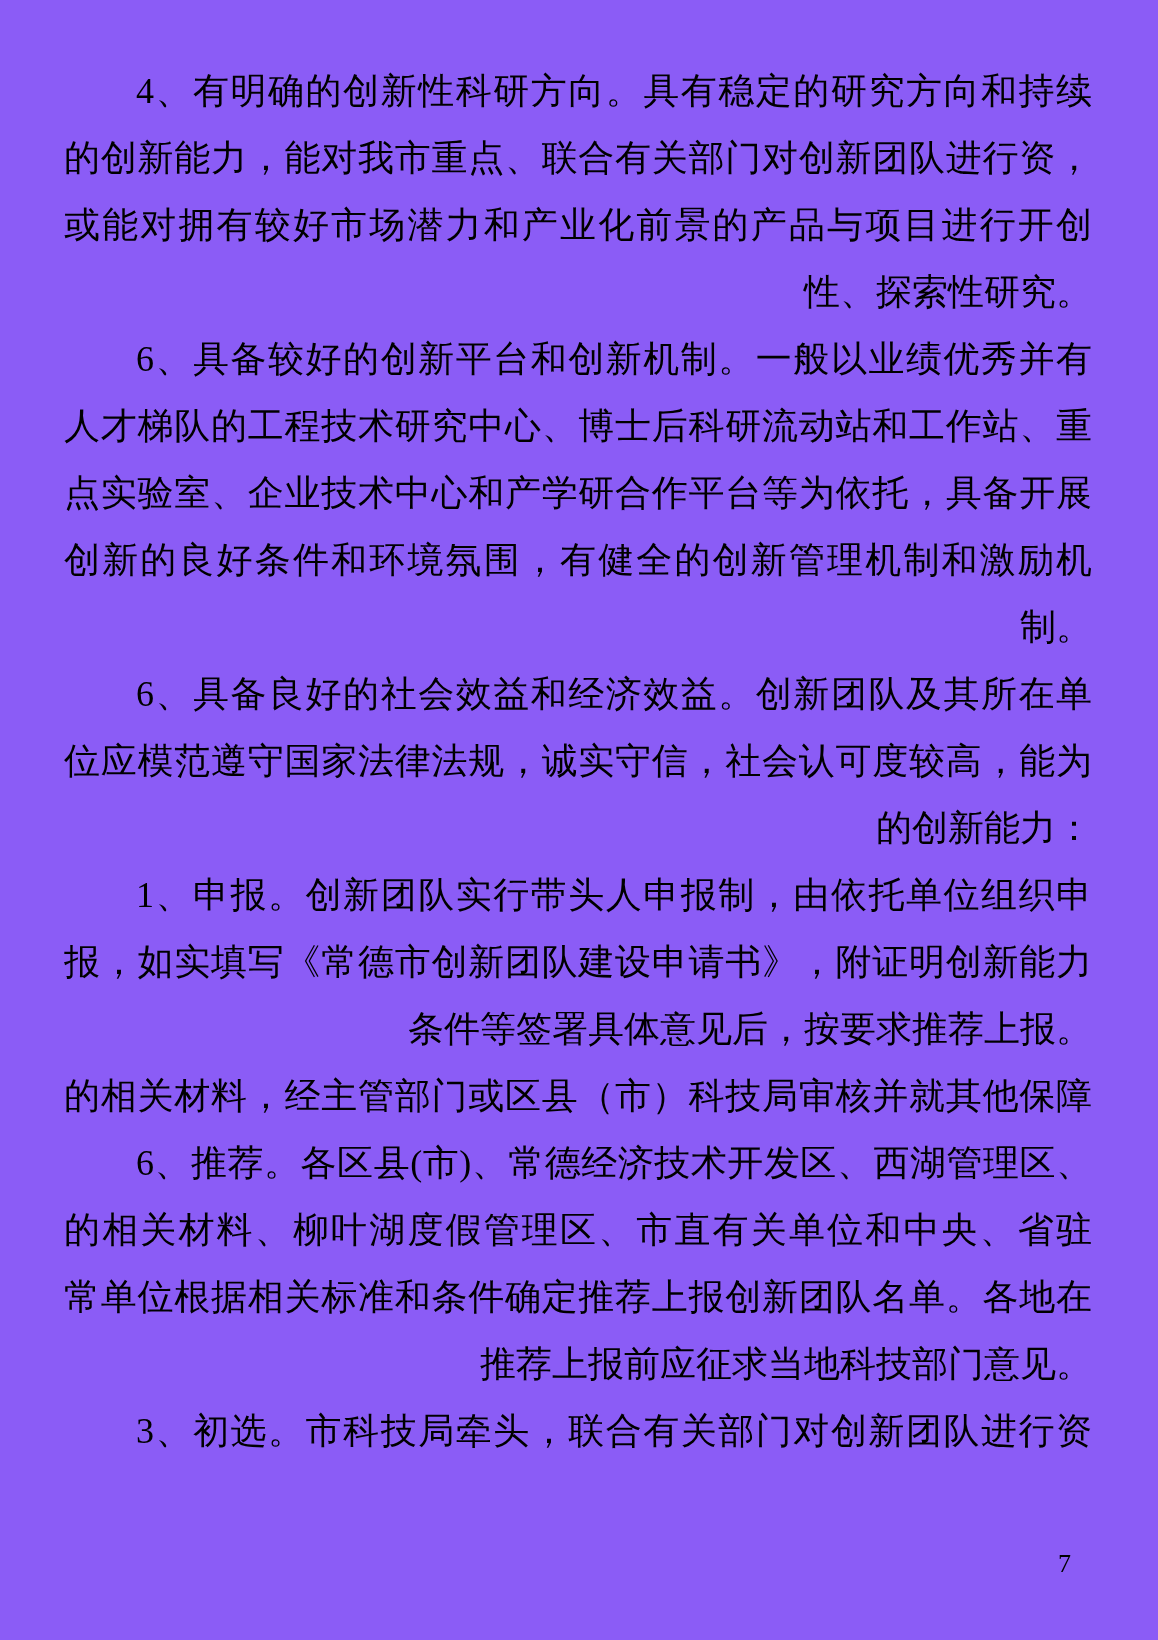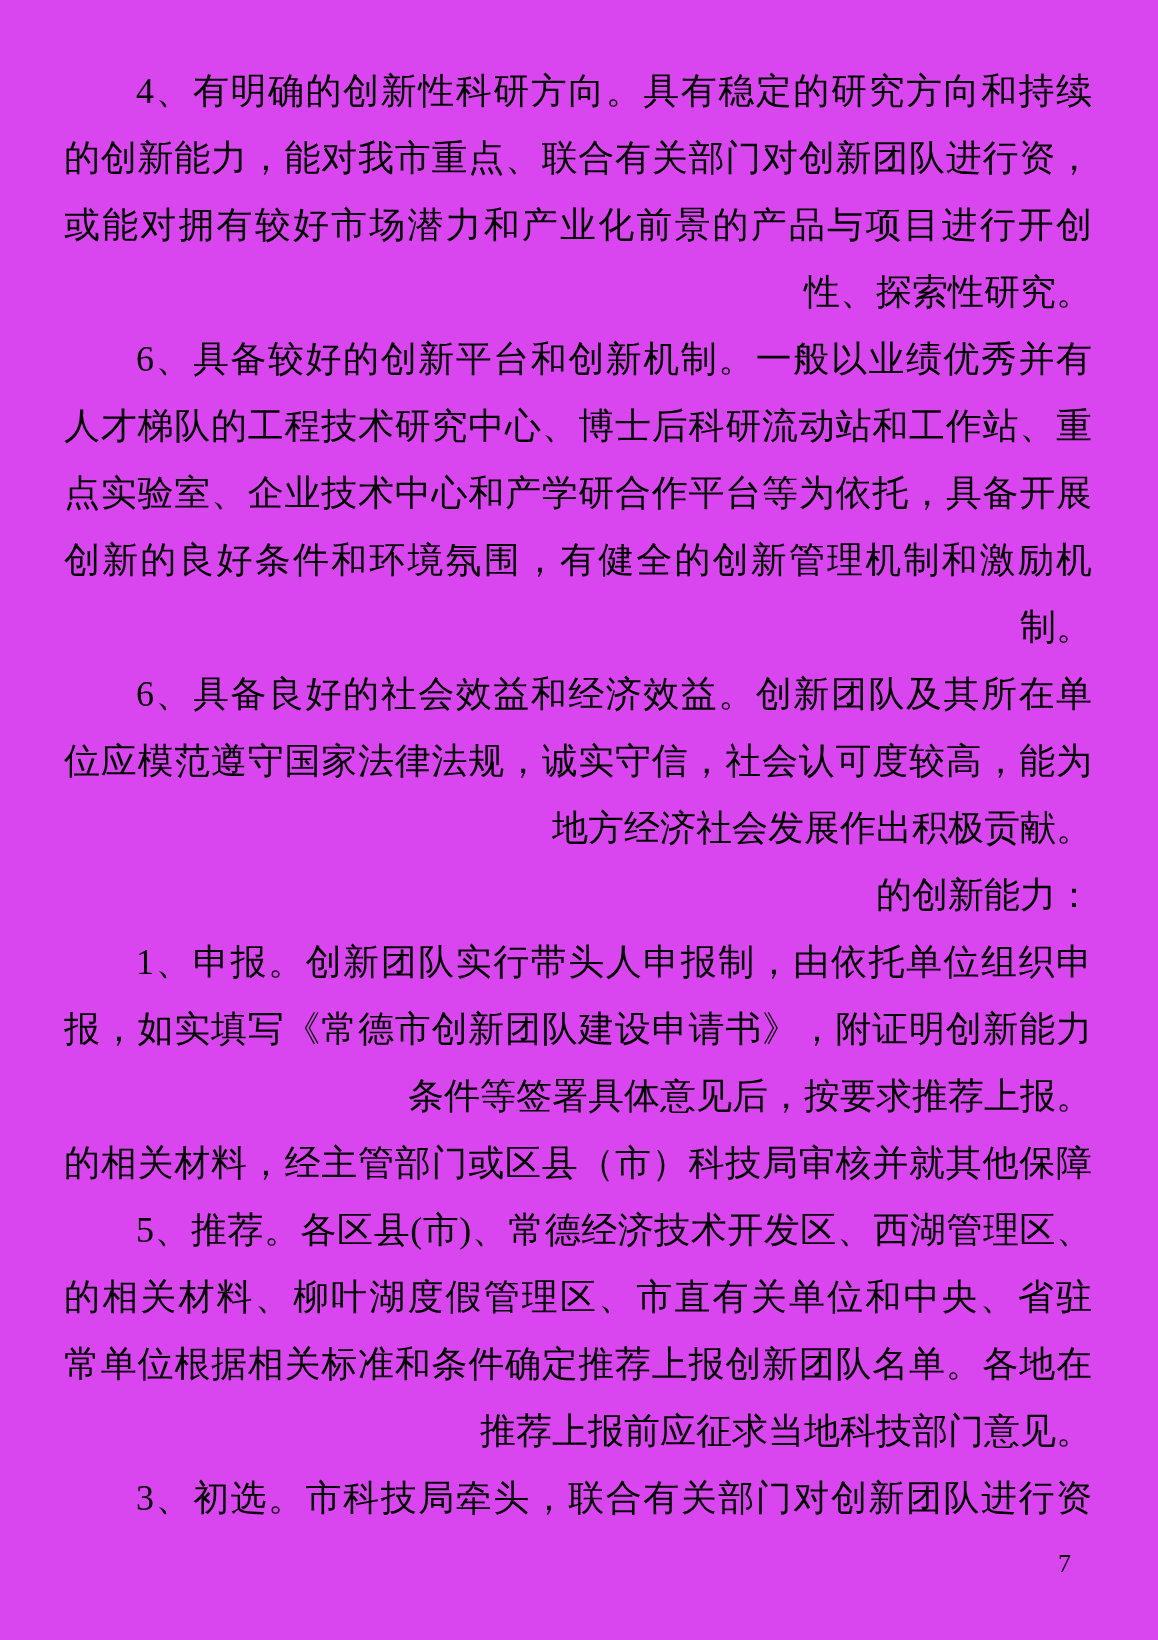--- a/index.html
+++ b/index.html
@@ -4,21 +4,21 @@
 <style>
   html, body {
     margin: 0;
     padding: 0;
     background: #ffffff;
   }
   .page {
     position: relative;
     width: 1158px;
     height: 1640px;
-    background: #d946ef;
+    background: #8b5cf6;
     overflow: hidden;
     font-family: "Liberation Serif", "DejaVu Serif", serif;
     color: #000000;
   }
   .content {
     position: absolute;
     left: 64px;
     top: 58px;
     width: 1028px;
   }
@@ -67,36 +67,35 @@
       <div class="ln jl indent">6、具备较好的创新平台和创新机制。一般以业绩优秀并有</div>
       <div class="ln jl">人才梯队的工程技术研究中心、博士后科研流动站和工作站、重</div>
       <div class="ln jl">点实验室、企业技术中心和产学研合作平台等为依托，具备开展</div>
       <div class="ln jl">创新的良好条件和环境氛围，有健全的创新管理机制和激励机</div>
       <div class="ln">制。</div>
     </div>
 
     <div class="para">
       <div class="ln jl indent">6、具备良好的社会效益和经济效益。创新团队及其所在单</div>
       <div class="ln jl">位应模范遵守国家法律法规，诚实守信，社会认可度较高，能为</div>
-      <div class="ln">地方经济社会发展作出积极贡献。</div>
     </div>
 
     <div class="para">
       <div class="ln indent">的创新能力：</div>
     </div>
 
     <div class="para">
       <div class="ln jl indent">1、申报。创新团队实行带头人申报制，由依托单位组织申</div>
       <div class="ln jl">报，如实填写《常德市创新团队建设申请书》，附证明创新能力</div>
       <div class="ln">条件等签署具体意见后，按要求推荐上报。</div>
       <div class="ln jl">的相关材料，经主管部门或区县（市）科技局审核并就其他保障</div>
     </div>
 
     <div class="para">
-      <div class="ln jl indent">5、推荐。各区县(市)、常德经济技术开发区、西湖管理区、</div>
+      <div class="ln jl indent">6、推荐。各区县(市)、常德经济技术开发区、西湖管理区、</div>
       <div class="ln jl">的相关材料、柳叶湖度假管理区、市直有关单位和中央、省驻</div>
       <div class="ln jl">常单位根据相关标准和条件确定推荐上报创新团队名单。各地在</div>
       <div class="ln">推荐上报前应征求当地科技部门意见。</div>
     </div>
 
     <div class="para">
       <div class="ln jl indent">3、初选。市科技局牵头，联合有关部门对创新团队进行资</div>
     </div>
 
   </div>

